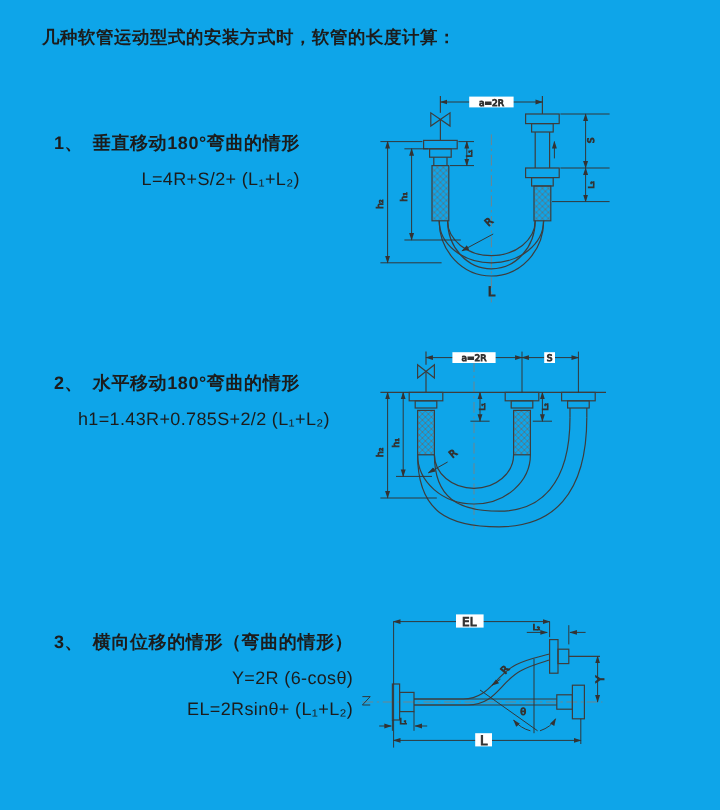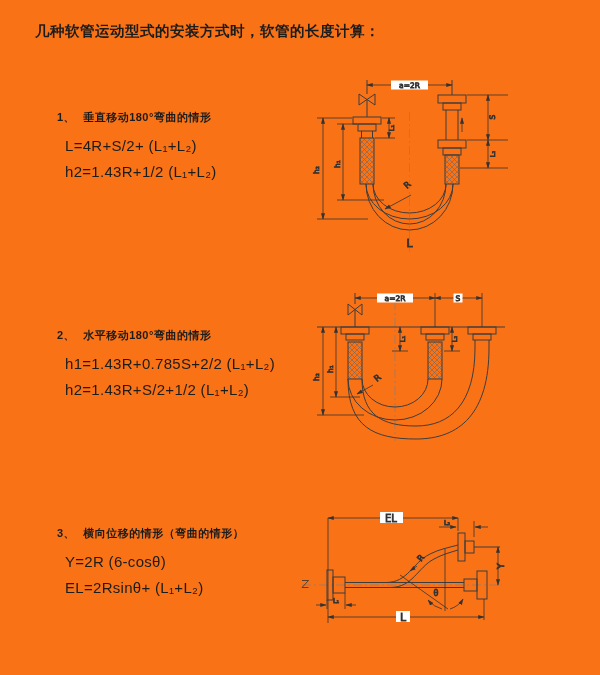--- a/index.html
+++ b/index.html
@@ -1,24 +1,24 @@
 <!DOCTYPE html>
 <html><head>
 <meta charset="utf-8">
 <style>
   html,body{margin:0;padding:0;}
   body{width:600px;height:675px;background:#ffffff;position:relative;overflow:hidden;
        font-family:"Liberation Sans","DejaVu Sans",sans-serif;color:#1c1c1c;}
-  .page{position:absolute;inset:0;background:#f97316;}
+  .page{position:absolute;inset:0;background:#0ea5e9;}
   .title{position:absolute;left:35px;top:22px;font-size:14.5px;font-weight:bold;letter-spacing:0.5px;}
   .sec{position:absolute;left:45px;}
-  .head{font-size:11px;font-weight:bold;letter-spacing:0.5px;white-space:nowrap;margin-left:12px;}
+  .head{font-size:15px;font-weight:bold;letter-spacing:0.5px;white-space:nowrap;}
   .head .num{margin-right:8px;}
   .formulas{margin-left:20px;margin-top:8px;}
-  .f{height:26px;line-height:26px;font-size:15px;letter-spacing:0.3px;white-space:nowrap;}
+  .f{height:26px;line-height:26px;font-size:15px;letter-spacing:0.3px;white-space:nowrap;text-align:right;}
   svg{position:absolute;overflow:visible;}
   svg .s{stroke:#3d3d3d;stroke-width:1;fill:none;}
   svg .braid{stroke:#3d3d3d;stroke-width:1;fill:url(#xh);}
   svg .d{stroke:#333;stroke-width:0.8;fill:none;}
   svg .cl{stroke:#808080;stroke-width:0.7;fill:none;stroke-dasharray:9 3 2 3;}
   svg text{fill:#222;font-family:"DejaVu Sans",sans-serif;font-size:7.5px;}
   svg .big{font-size:11px;}
   svg .mid{font-size:10px;}
   svg .tiny{font-size:6.5px;}
   svg .wh{fill:#fff;stroke:none;}
@@ -29,31 +29,29 @@
 <div class="page">
 
   <div class="title">几种软管运动型式的安装方式时，软管的长度计算：</div>
 
   <section class="sec" style="top:110px">
     <div class="head">
       <span class="num">1、</span><span>垂直移动180°弯曲的情形</span>
     </div>
     <div class="formulas">
       <div class="f">L=4R+S/2+ (L₁+L₂)</div>
-      <div class="f">h2=1.43R+1/2 (L₁+L₂)</div>
     </div>
   </section>
 
-  <section class="sec" style="top:328px">
+  <section class="sec" style="top:310px">
     <div class="head">
       <span class="num">2、</span><span>水平移动180°弯曲的情形</span>
     </div>
     <div class="formulas">
       <div class="f">h1=1.43R+0.785S+2/2 (L₁+L₂)</div>
-      <div class="f">h2=1.43R+S/2+1/2 (L₁+L₂)</div>
     </div>
   </section>
 
   <section class="sec" style="top:526px">
     <div class="head">
       <span class="num">3、</span><span>横向位移的情形（弯曲的情形）</span>
     </div>
     <div class="formulas">
       <div class="f">Y=2R (6-cosθ)</div>
       <div class="f">EL=2Rsinθ+ (L₁+L₂)</div>

